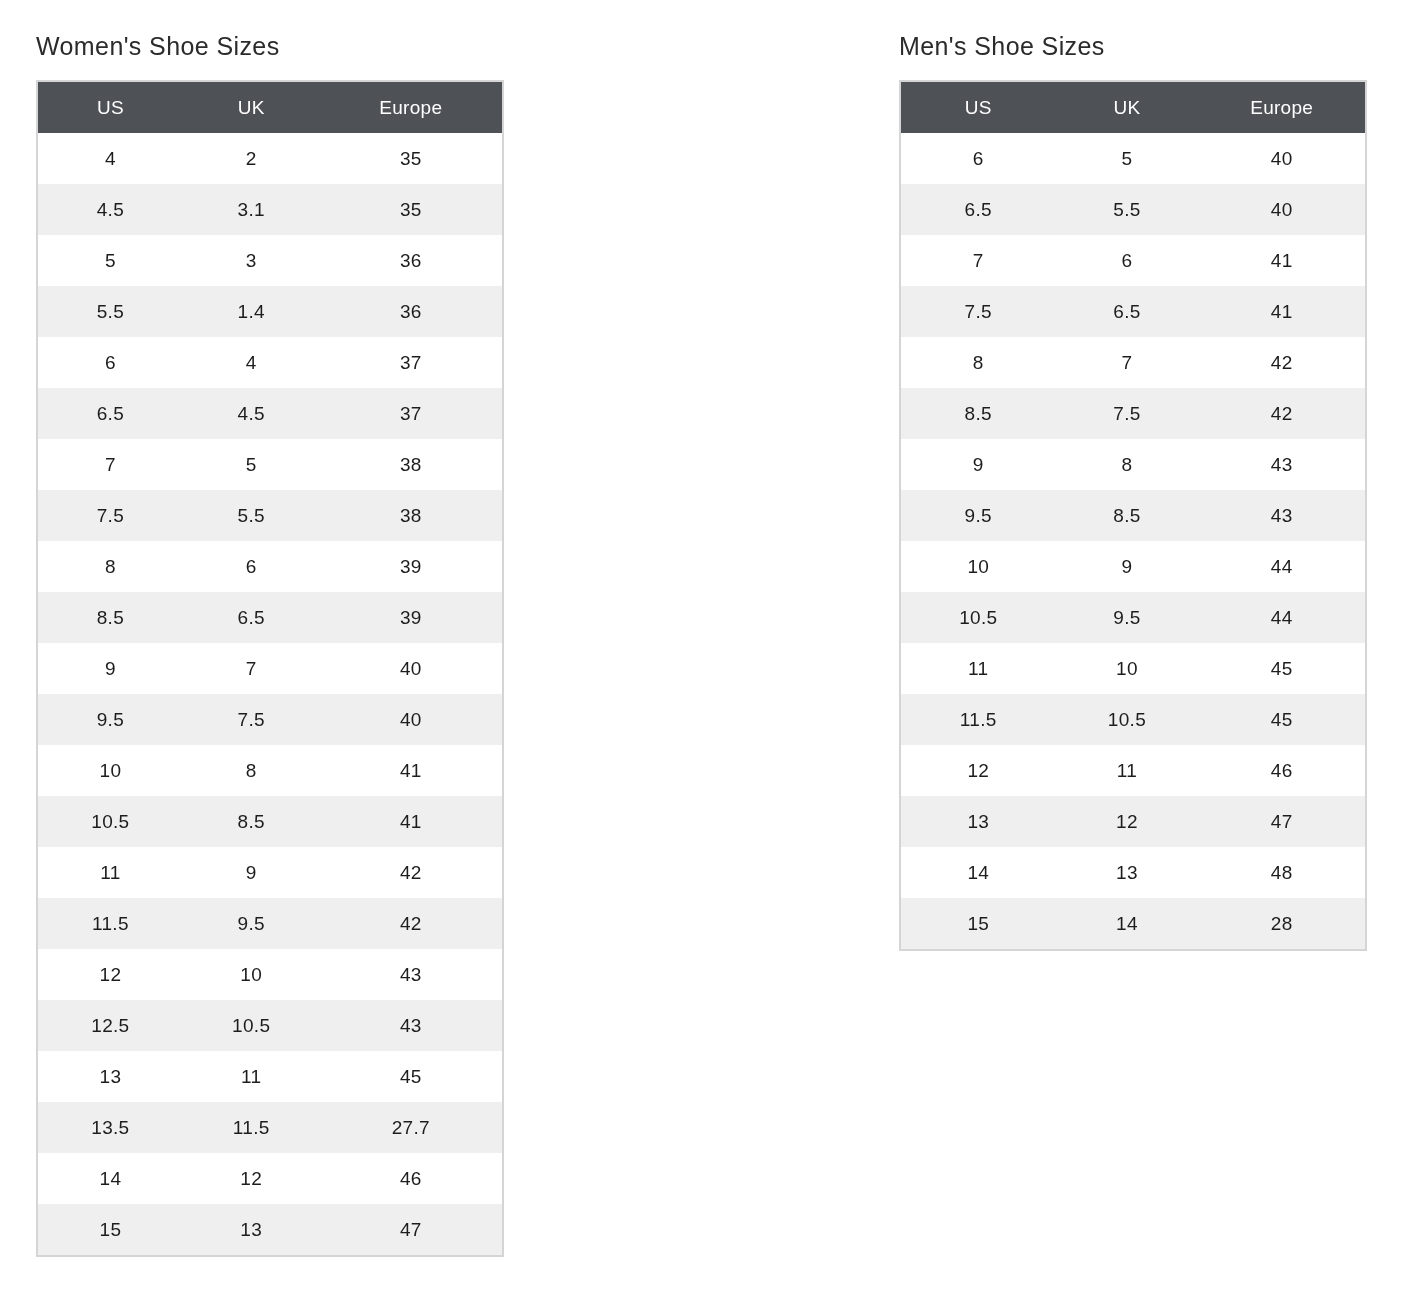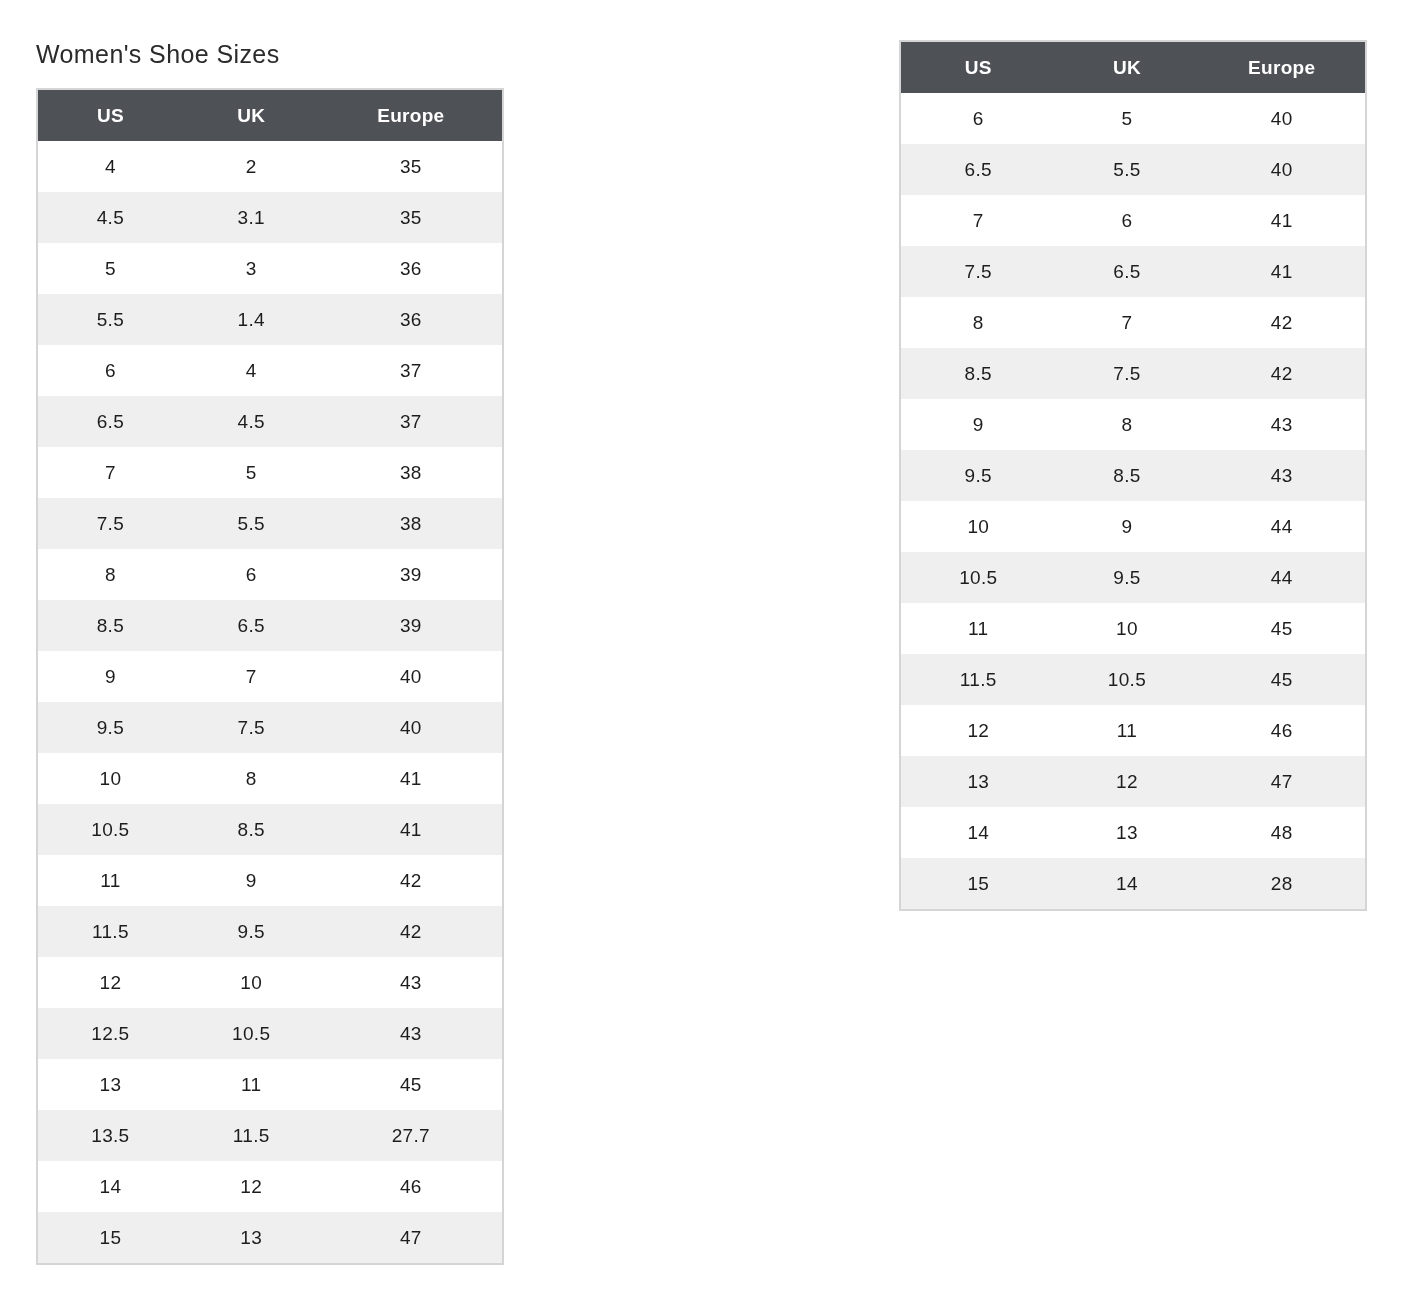--- a/index.html
+++ b/index.html
@@ -10,21 +10,21 @@
   }
   .page {
     position: relative;
     width: 1410px;
     height: 1291px;
     background: #ffffff;
     overflow: hidden;
   }
   .table-section {
     position: absolute;
-    top: 40px;
+    top: 32px;
     width: 468px;
   }
   .table-section.women { left: 36px; }
   .table-section.men   { left: 899px; }
 
   .section-title {
     margin: 0 0 19px 0;
     font-size: 25px;
     font-weight: 400;
     letter-spacing: 0.4px;
@@ -35,21 +35,21 @@
   table.size-table {
     width: 100%;
     border-collapse: separate;
     border-spacing: 0;
     border: 2px solid #d5d5d5;
     table-layout: fixed;
   }
   table.size-table thead th {
     background: #4e5156;
     color: #ffffff;
-    font-weight: 700;
+    font-weight: 400;
     font-size: 19px;
     letter-spacing: 0.3px;
     height: 51px;
     text-align: center;
     padding: 0;
   }
   table.size-table tbody td {
     height: 51px;
     text-align: center;
     vertical-align: middle;
@@ -200,20 +200,21 @@
           <tr>
             <td>15</td>
             <td>13</td>
             <td>47</td>
           </tr>
         </tbody>
     </table>
   </section>
 
   <section class="table-section men">
+    <h2 class="section-title">Men's Shoe Sizes</h2>
     <table class="size-table">
       <colgroup>
         <col class="c1">
           <col class="c2">
           <col class="c3">
       </colgroup>
       <thead>
         <tr>
           <th>US</th>
           <th>UK</th>

